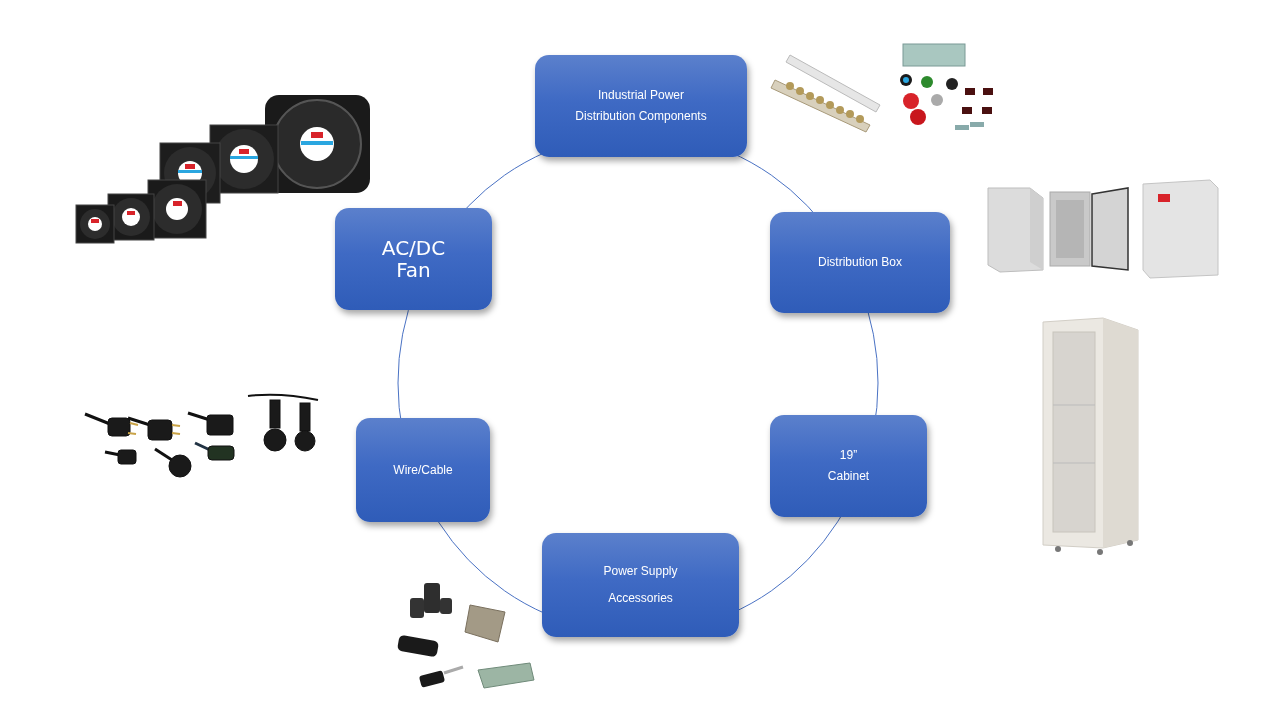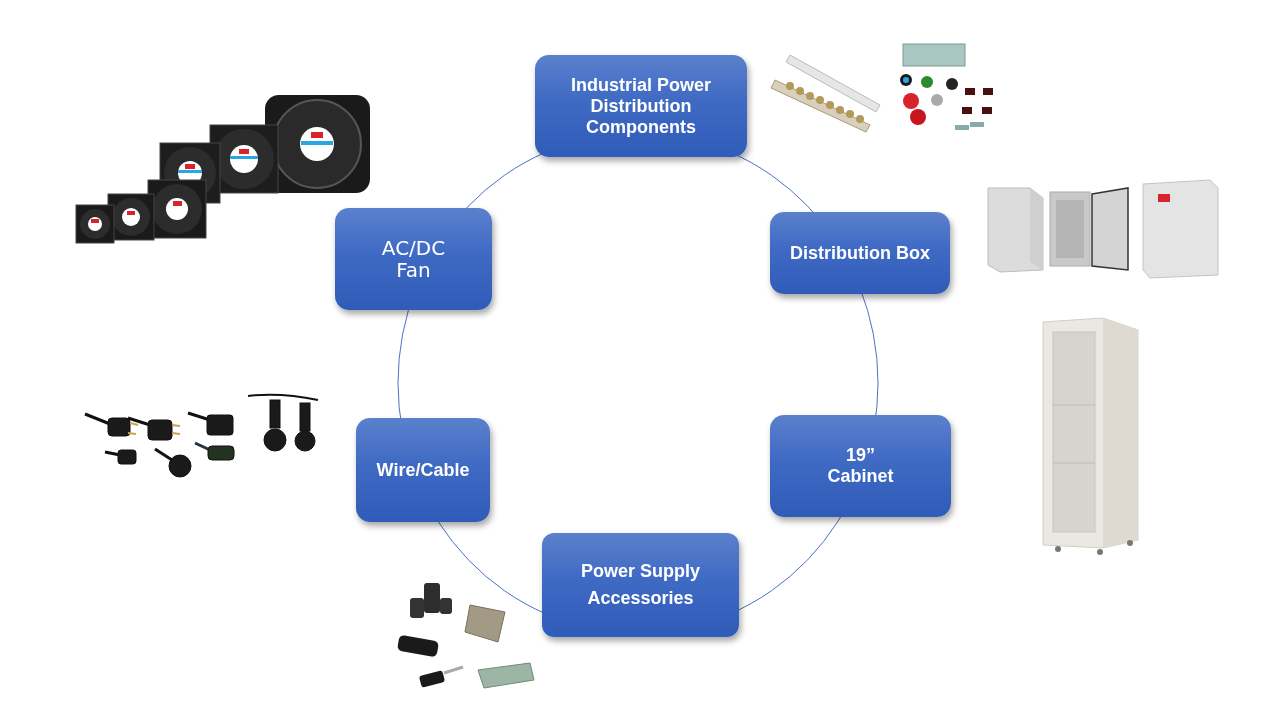--- a/index.html
+++ b/index.html
@@ -6,21 +6,21 @@
   body { width:1280px; height:720px; position:relative; overflow:hidden; font-family:"Liberation Sans", sans-serif; }
   #ring { position:absolute; left:0; top:0; width:1280px; height:720px; }
   .node {
     position:absolute; box-sizing:border-box;
     border-radius:14px;
     background:linear-gradient(180deg, #5b80cc 0%, #3f6ac4 45%, #2f5cb8 100%);
     box-shadow: 2px 4px 6px rgba(0,0,0,0.35);
     color:#ffffff; display:flex; align-items:center; justify-content:center;
     text-align:center; cursor:pointer;
   }
-  .node .lbl { font-weight:bold; font-size:18px; line-height:21px; white-space:pre-line; }
+  .node .lbl { font-weight:normal; font-size:12px; line-height:21px; white-space:pre-line; }
   .node .lbl.regular { font-weight:normal; font-family:"DejaVu Sans", sans-serif; font-size:20px; line-height:22px; }
   .node .lbl.tall { line-height:27px; }
 </style>
 </head>
 <body>
 
 <svg id="ring" viewBox="0 0 1280 720">
   <ellipse cx="638" cy="383" rx="240" ry="250" fill="none" stroke="#4a72c4" stroke-width="1"></ellipse>
 
   <g>
@@ -149,30 +149,30 @@
     <line x1="444" y1="673" x2="463" y2="667" stroke="#aaa" stroke-width="3"></line>
     <polygon points="478,670 530,663 534,680 484,688" fill="#9cb5a4" stroke="#6f8a79"></polygon>
   </g>
 </svg>
 
 <div class="node" style="left:535px;top:55px;width:212px;height:102px;">
   <span class="lbl">Industrial Power
 Distribution Components</span>
 </div>
 
-<div class="node" style="left:770px;top:212px;width:180px;height:82px;">
+<div class="node" style="left:770px;top:212px;width:180px;height:101px;">
   <span class="lbl">Distribution Box</span>
 </div>
 
-<div class="node" style="left:770px;top:415px;width:181px;height:102px;">
+<div class="node" style="left:770px;top:415px;width:157px;height:102px;">
   <span class="lbl">19”
 Cabinet</span>
 </div>
 
-<div class="node" style="left:542px;top:533px;width:197px;height:104px;border-radius:12px;">
+<div class="node" style="left:542px;top:533px;width:197px;height:104px;">
   <span class="lbl tall">Power Supply
 Accessories</span>
 </div>
 
 <div class="node" style="left:356px;top:418px;width:134px;height:104px;">
   <span class="lbl">Wire/Cable</span>
 </div>
 
 <div class="node" style="left:335px;top:208px;width:157px;height:102px;">
   <span class="lbl regular">AC/DC

